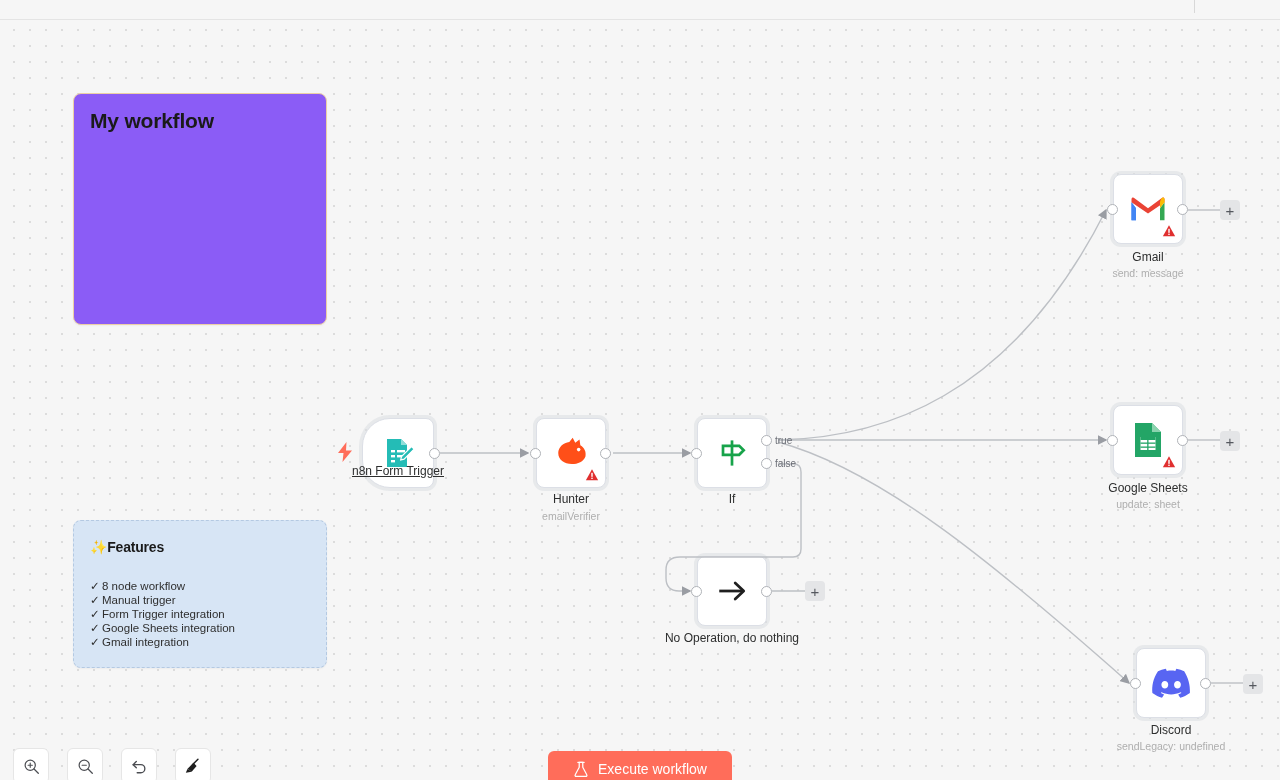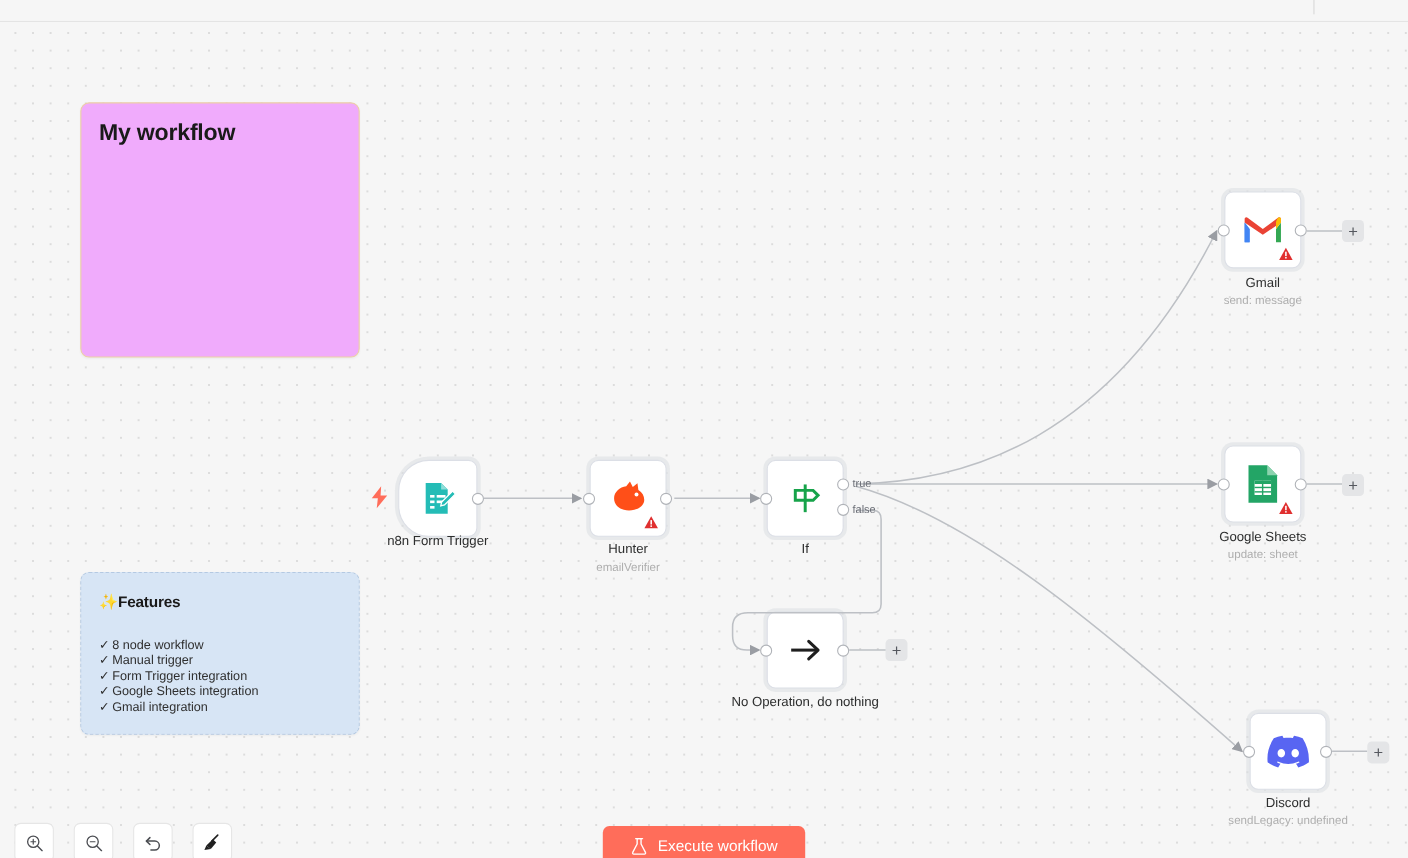--- a/index.html
+++ b/index.html
@@ -57,21 +57,21 @@
   .sticky h2 {
     font-size: 21px; font-weight: 700; color: #1a1a1a;
     letter-spacing: -0.2px; line-height: 26px;
   }
   .sticky .body {
     font-size: 15px; font-weight: 700; color: #2b2b2b;
     line-height: 24px; margin-top: 22px;
   }
   #note-overview {
     left: 73px; top: 93px; width: 254px; height: 232px;
-    background: #f0abfc; border: 1px solid #eccfa6;
+    background: #8b5cf6; border: 1px solid #eccfa6;
   }
   #note-integrations {
     left: 73px; top: 347px; width: 254px; height: 145px;
     background: #cdecd4; border: 1px dashed #a9d4b3;
   }
   #note-integrations h2 { font-size: 19px; line-height: 24px; }
   #note-integrations .body {
     font-size: 12px; font-weight: 400; color: #3b3b3b;
     margin-top: 20px; line-height: 17px;
   }
@@ -225,21 +225,21 @@
       <path d="M21 4 l6 6 h-6 z" fill="#8fded9"></path>
       <rect x="11" y="15" width="4" height="2.4" fill="#fff"></rect>
       <rect x="11" y="20" width="4" height="2.4" fill="#fff"></rect>
       <rect x="11" y="25" width="4" height="2.4" fill="#fff"></rect>
       <rect x="17" y="15" width="8" height="2.4" fill="#fff"></rect>
       <rect x="17" y="20" width="8" height="2.4" fill="#fff"></rect>
       <path d="M31.5 11.5 l2.6 2.6 -10 10 -3.4 0.8 0.8 -3.4 z" fill="#24bcb6" stroke="#fff" stroke-width="1.2"></path>
     </svg>
   </div>
   <div class="port" style="left:429px; top:448px;"></div>
-  <div class="node-label" style="left:398px; top:484px;">n8n Form Trigger</div>
+  <div class="node-label" style="left:398px; top:464px;text-decoration:underline;">n8n Form Trigger</div>
 
   <div class="node" style="left:536px; top:418px; width:70px; height:70px;">
     <svg width="34" height="34" viewBox="0 0 40 40">
       <path d="M5 20 C5 13 11 8 18 7 L22 2 L25 8 L30 4 L31 11 C36 14 38 19 37 24 C35 30 28 33 21 33 C12 33 5 28 5 20 Z" fill="#ff4f18"></path>
       <circle cx="29" cy="16" r="2.1" fill="#ffffff"></circle>
       <path d="M5 20 C8 18 12 19 14 22 C11 24 7 23 5 20 Z" fill="#ffffff" opacity="0"></path>
     </svg>
     <svg class="warn" viewBox="0 0 16 16">
       <path d="M8 1.5 L15 14 H1 Z" fill="#e02f2f"></path>
       <rect x="7.2" y="5.5" width="1.6" height="4.6" fill="#fff"></rect>

